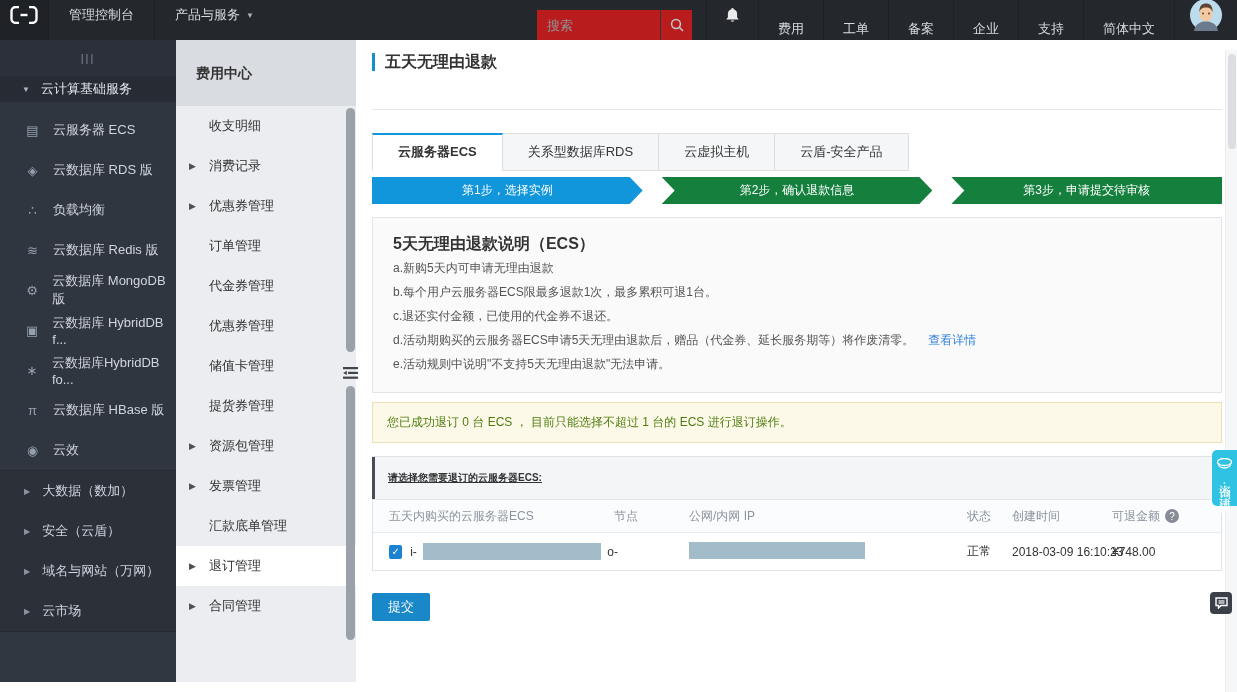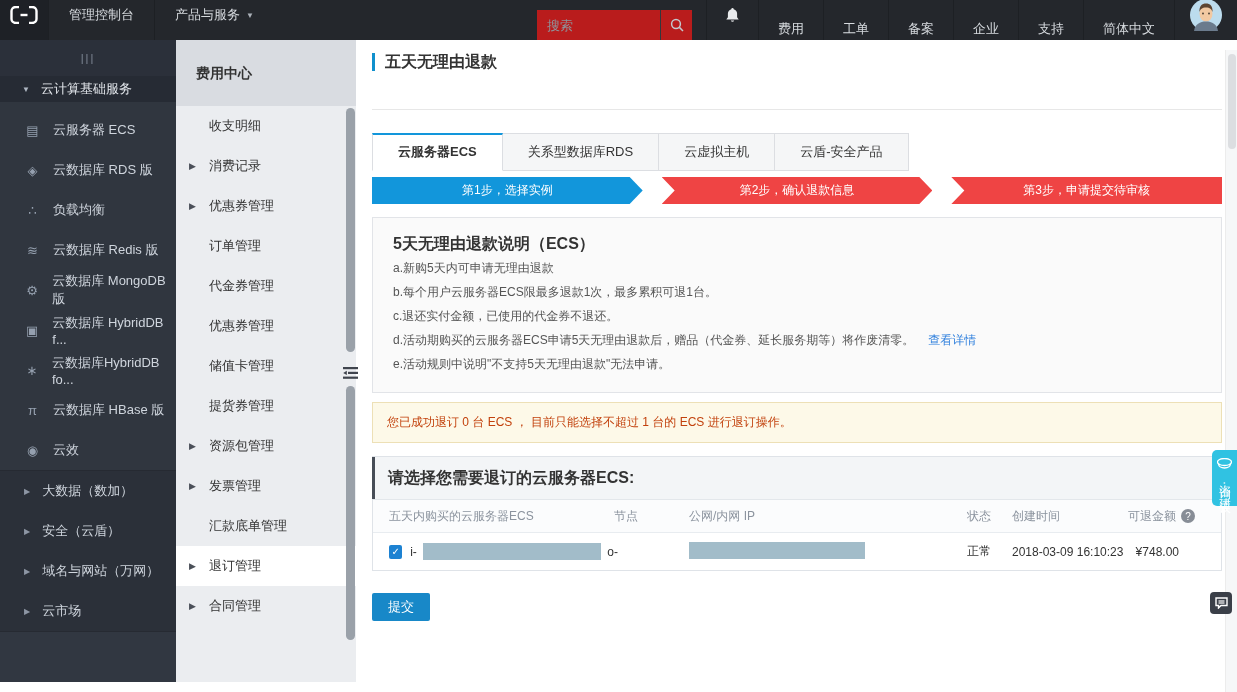--- a/index.html
+++ b/index.html
@@ -51,36 +51,36 @@
 
   
   .main { flex:1; background:#fff; padding:13px 15px 0 16px; position:relative; }
   .page-title { font-size:16px; font-weight:bold; color:#333; border-left:3px solid #1090cd; padding-left:10px; line-height:18px; }
   .divider { margin-top:38px; border-top:1px solid #e7e7e7; }
   .tabs { margin-top:23px; display:flex; }
   .tab { height:38px; line-height:36px; padding:0 25px; background:#f5f6f7; border:1px solid #dcdee2; border-left:none; color:#333; cursor:pointer; white-space:nowrap; }
   .tab:first-child { border-left:1px solid #dcdee2; }
   .tab.active { background:#fff; border-top:2px solid #1296db; border-bottom:1px solid #fff; font-weight:bold; line-height:34px; }
   .steps { margin-top:6px; display:flex; gap:19px; }
-  .step { flex:1; height:27px; line-height:27px; text-align:center; color:#fff; font-size:12px; background:#ef4444;
+  .step { flex:1; height:27px; line-height:27px; text-align:center; color:#fff; font-size:12px; background:#15803d;
           clip-path:polygon(0 0, calc(100% - 13px) 0, 100% 50%, calc(100% - 13px) 100%, 0 100%, 13px 50%); }
   .step.first { background:#1296db; clip-path:polygon(0 0, calc(100% - 13px) 0, 100% 50%, calc(100% - 13px) 100%, 0 100%); }
   .step.last { clip-path:polygon(0 0, 100% 0, 100% 100%, 0 100%, 13px 50%); }
   .info-box { margin-top:13px; border:1px solid #e2e4e8; background:#fafafa; padding:14px 20px 16px; color:#555; font-size:12px; }
   .info-box .ib-title { font-weight:bold; color:#333; font-size:16px; line-height:24px; }
   .info-box .ib-line { line-height:24px; }
   .info-box .ib-link { color:#3080dd; margin-left:14px; cursor:pointer; }
-  .warn { margin-top:9px; background:#fdf9e8; border:1px solid #ede0b6; color:#c2410c; font-size:12px; padding:11px 14px; }
+  .warn { margin-top:9px; background:#fdf9e8; border:1px solid #ede0b6; color:#4d7c0f; font-size:12px; padding:11px 14px; }
   .tablebox { margin-top:13px; border:1px solid #dfe3e8; }
-  .tb-caption { height:42px; line-height:42px; background:#f3f5f7; border-left:3px solid #474d57; margin-left:-1px; padding-left:13px; font-weight:bold; font-size:16px; color:#333; }
+  .tb-caption { height:42px; line-height:42px; background:#f3f5f7; border-left:3px solid #474d57; margin-left:-1px; padding-left:13px; font-weight:bold; font-size:10px; color:#333;text-decoration:underline; }
   .trow { display:grid; grid-template-columns:241px 70px 283px 45px 100px 1fr; align-items:center; }
   .thead { height:33px; background:#fbfcfd; border-top:1px solid #e3e7eb; color:#8b939e; font-size:12px; }
   .thead .c1 { padding-left:16px; }
   .c3 { padding-left:5px; }
-  .c6 { display:flex; align-items:center; justify-content:flex-end; padding-right:26px; gap:5px; }
+  .c6 { display:flex; align-items:center; justify-content:flex-start; padding-right:26px; gap:5px; }
   .q-icon { width:14px; height:14px; border-radius:50%; background:#878d96; color:#fff; font-size:10px; display:inline-flex; align-items:center; justify-content:center; }
   .tdata { height:38px; border-top:1px solid #e8ecf0; background:#fff; color:#333; font-size:12px; }
   .tdata .c1 { padding-left:16px; display:flex; align-items:center; gap:6px; }
   .checkbox { width:14px; height:14px; background:#1d82d2; border-radius:2px; color:#fff; font-size:10px; display:inline-flex; align-items:center; justify-content:center; cursor:pointer; margin-right:2px; }
   .checkbox::after { content:"✓"; }
   .redact { height:17px; background:#a2bcc9; display:inline-block; }
   .redact.id { width:190px; }
   .redact.ip { width:176px; }
   .tdata .c5 { white-space:nowrap; }
   .tdata .c6 { padding-right:42px; }

